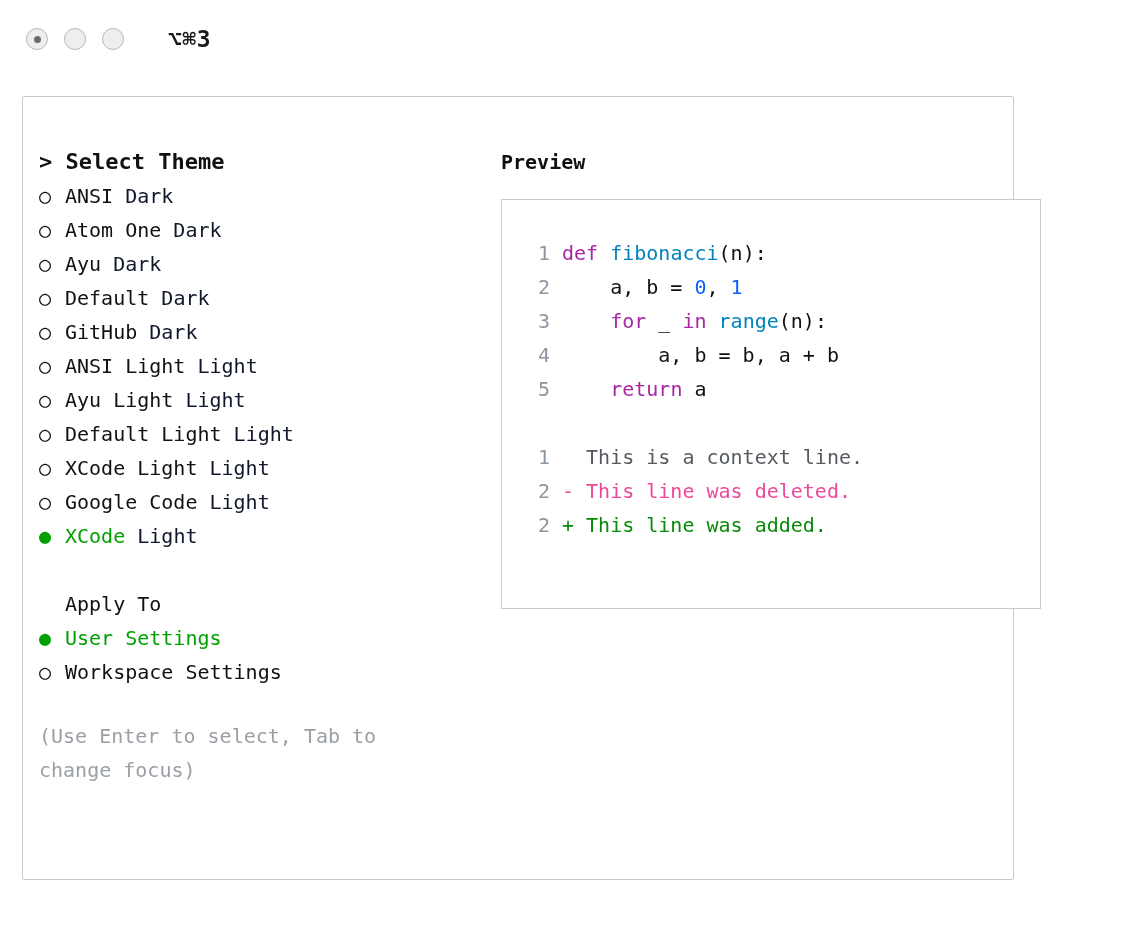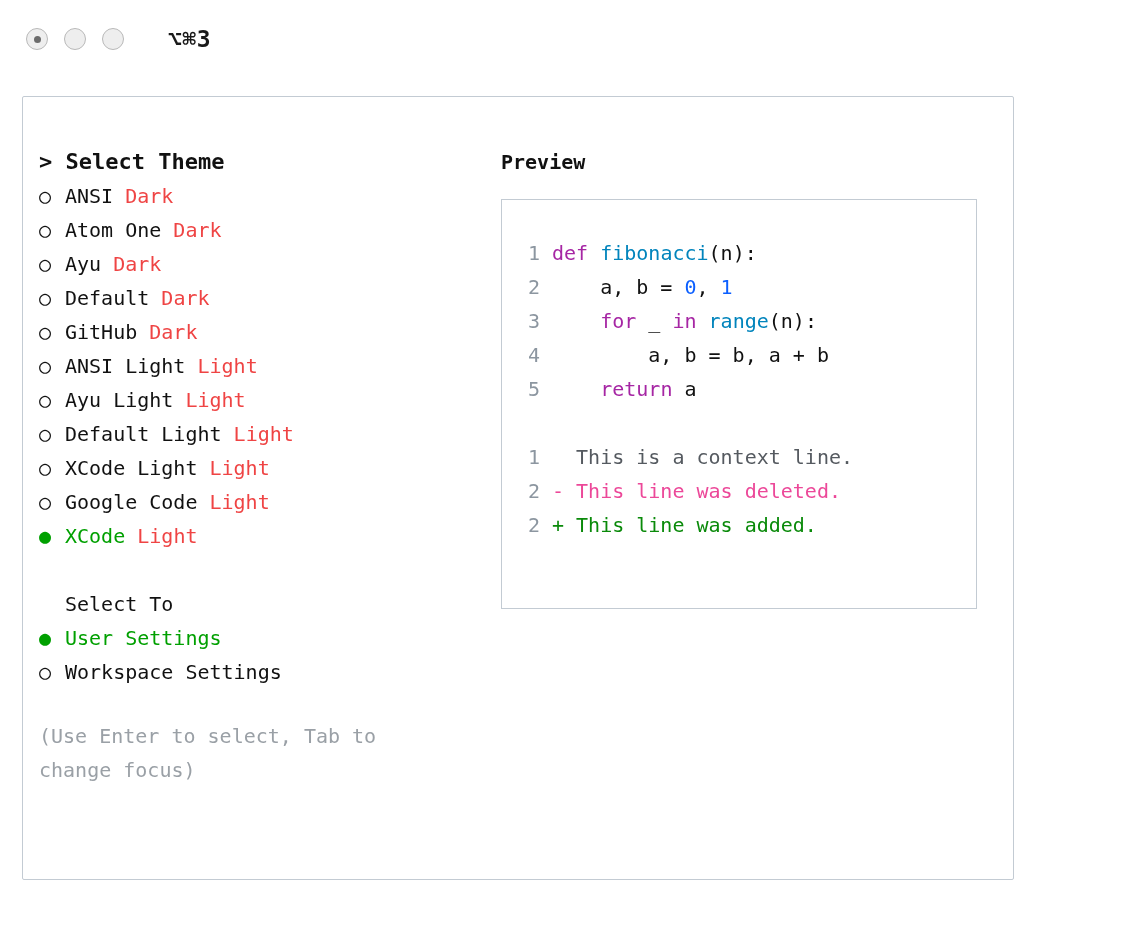--- a/index.html
+++ b/index.html
@@ -95,21 +95,21 @@
     color: #111111;
     white-space: pre;
   }
   .row .marker {
     display: inline-block;
     width: 26px;
   }
   .row.selected .marker { color: #00a000; }
   .row.selected .name { color: #00a000; text-align: right; }
   .tag {
-    color: #ef4444;
+    color: #0f172a;
   }
   .section-gap { height: 34px; }
   .apply-heading {
     font-size: 20px;
     line-height: 34px;
     color: #111111;
     white-space: pre;
     padding-left: 26px;
   }
   .hint {
@@ -122,26 +122,26 @@
   }
   
   .preview-title {
     font-size: 20px;
     font-weight: bold;
     color: #111111;
     line-height: 34px;
   }
   .preview-box {
     margin-top: 20px;
-    width: 476px;
+    width: 540px;
     height: 410px;
     border: 1.5px solid #c3cbd3;
     box-sizing: border-box;
     background: #ffffff;
-    padding: 36px 22px 0 12px;
+    padding: 36px 22px 0 22px;
   }
   .code-line {
     font-size: 20px;
     line-height: 34px;
     white-space: pre;
   }
   .ln {
     display: inline-block;
     width: 26px;
     text-align: right;
@@ -180,21 +180,21 @@
           <div class="row"><span class="marker">○</span><span class="name">Default</span><span class="tag"> Dark</span></div>
           <div class="row"><span class="marker">○</span><span class="name">GitHub</span><span class="tag"> Dark</span></div>
           <div class="row"><span class="marker">○</span><span class="name">ANSI Light</span><span class="tag"> Light</span></div>
           <div class="row"><span class="marker">○</span><span class="name">Ayu Light</span><span class="tag"> Light</span></div>
           <div class="row"><span class="marker">○</span><span class="name">Default Light</span><span class="tag"> Light</span></div>
           <div class="row"><span class="marker">○</span><span class="name">XCode Light</span><span class="tag"> Light</span></div>
           <div class="row"><span class="marker">○</span><span class="name">Google Code</span><span class="tag"> Light</span></div>
           <div class="row selected"><span class="marker">●</span><span class="name">XCode</span><span class="tag"> Light</span></div>
         </div>
       <div class="section-gap"></div>
-      <div class="apply-heading">Select To</div>
+      <div class="apply-heading">Apply To</div>
       <div id="apply-list">
           <div class="row selected"><span class="marker">●</span><span class="name">User Settings</span></div>
           <div class="row"><span class="marker">○</span><span class="name">Workspace Settings</span></div>
         </div>
       <div class="hint">(Use Enter to select, Tab to change focus)</div>
     </div>
 
     <div class="col-right">
       <div class="preview-title">Preview</div>
       <div class="preview-box">

